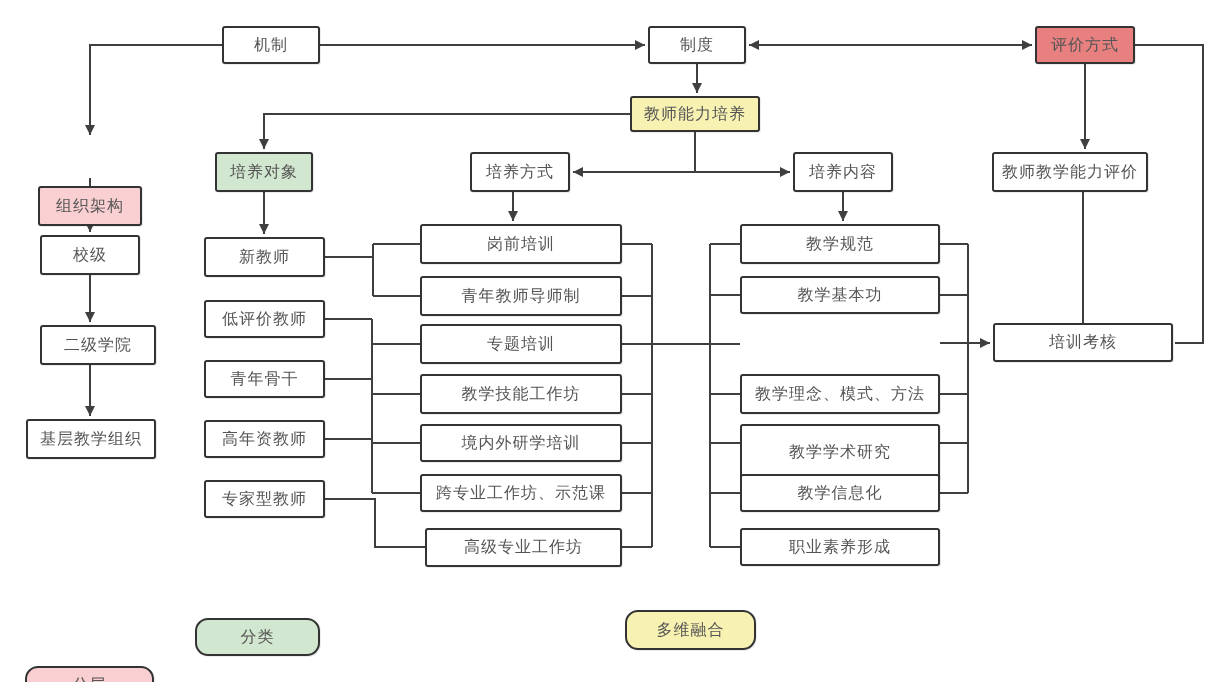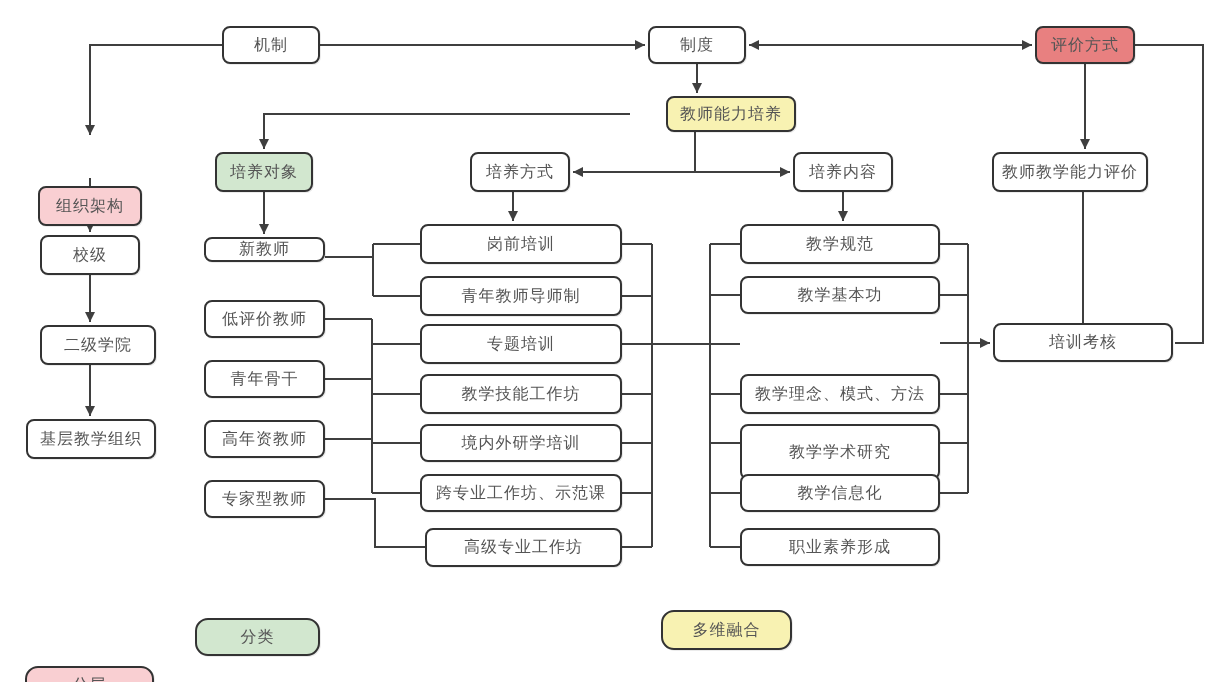--- a/index.html
+++ b/index.html
@@ -4,28 +4,28 @@
 <style>
   html,body{margin:0;padding:0;background:#ffffff;}
   .canvas{
     position:relative;width:1228px;height:682px;background:#ffffff;overflow:hidden;
     font-family:"Liberation Sans","DejaVu Sans",sans-serif;
   }
   .connector-layer{position:absolute;left:0;top:0;width:1228px;height:682px;}
   .node{
     position:absolute;box-sizing:border-box;
     border:2px solid var(--border,#333333);
-    border-radius:8px;background:#ffffff;color:var(--text,#555555);
+    border-radius:3px;background:#ffffff;color:var(--text,#555555);
     display:flex;align-items:center;justify-content:center;
     font-size:16px;letter-spacing:1px;white-space:nowrap;
     box-shadow:1px 1px 0 rgba(0,0,0,0.08);
   }
   .pink{background:var(--pink,#f9cfd2);margin-top:48px;}
   .green{background:var(--green,#d2e7cf);text-align:right;}
-  .yellow{background:var(--yellow,#f8f2b2);margin-left:36px;}
+  .yellow{background:var(--yellow,#f8f2b2);}
   .red{background:var(--red,#e88080);}
   .legend{border-radius:13px;}
 </style>
 </head>
 <body>
 
 <div class="canvas">
 
   <svg class="connector-layer" viewBox="0 0 1228 682" xmlns="http://www.w3.org/2000/svg" fill="none" stroke="#3f3f3f" stroke-width="2">
     <defs>
@@ -68,21 +68,21 @@
   <div class="node pink" style="left:38px;top:138px;width:104px;height:40px">组织架构</div>
   <div class="node green" style="left:215px;top:152px;width:98px;height:40px">培养对象</div>
   <div class="node" style="left:470px;top:152px;width:100px;height:40px">培养方式</div>
   <div class="node" style="left:793px;top:152px;width:100px;height:40px">培养内容</div>
   <div class="node" style="left:992px;top:152px;width:156px;height:40px">教师教学能力评价</div>
 
   <div class="node" style="left:40px;top:235px;width:100px;height:40px">校级</div>
   <div class="node" style="left:40px;top:325px;width:116px;height:40px">二级学院</div>
   <div class="node" style="left:26px;top:419px;width:130px;height:40px">基层教学组织</div>
 
-  <div class="node" style="left:204px;top:237px;width:121px;height:25px">新教师</div>
+  <div class="node" style="left:204px;top:237px;width:121px;height:40px">新教师</div>
   <div class="node" style="left:204px;top:300px;width:121px;height:38px">低评价教师</div>
   <div class="node" style="left:204px;top:360px;width:121px;height:38px">青年骨干</div>
   <div class="node" style="left:204px;top:420px;width:121px;height:38px">高年资教师</div>
   <div class="node" style="left:204px;top:480px;width:121px;height:38px">专家型教师</div>
 
   <div class="node" style="left:420px;top:224px;width:202px;height:40px">岗前培训</div>
   <div class="node" style="left:420px;top:276px;width:202px;height:40px">青年教师导师制</div>
   <div class="node" style="left:420px;top:324px;width:202px;height:40px">专题培训</div>
   <div class="node" style="left:420px;top:374px;width:202px;height:40px">教学技能工作坊</div>
   <div class="node" style="left:420px;top:424px;width:202px;height:38px">境内外研学培训</div>

